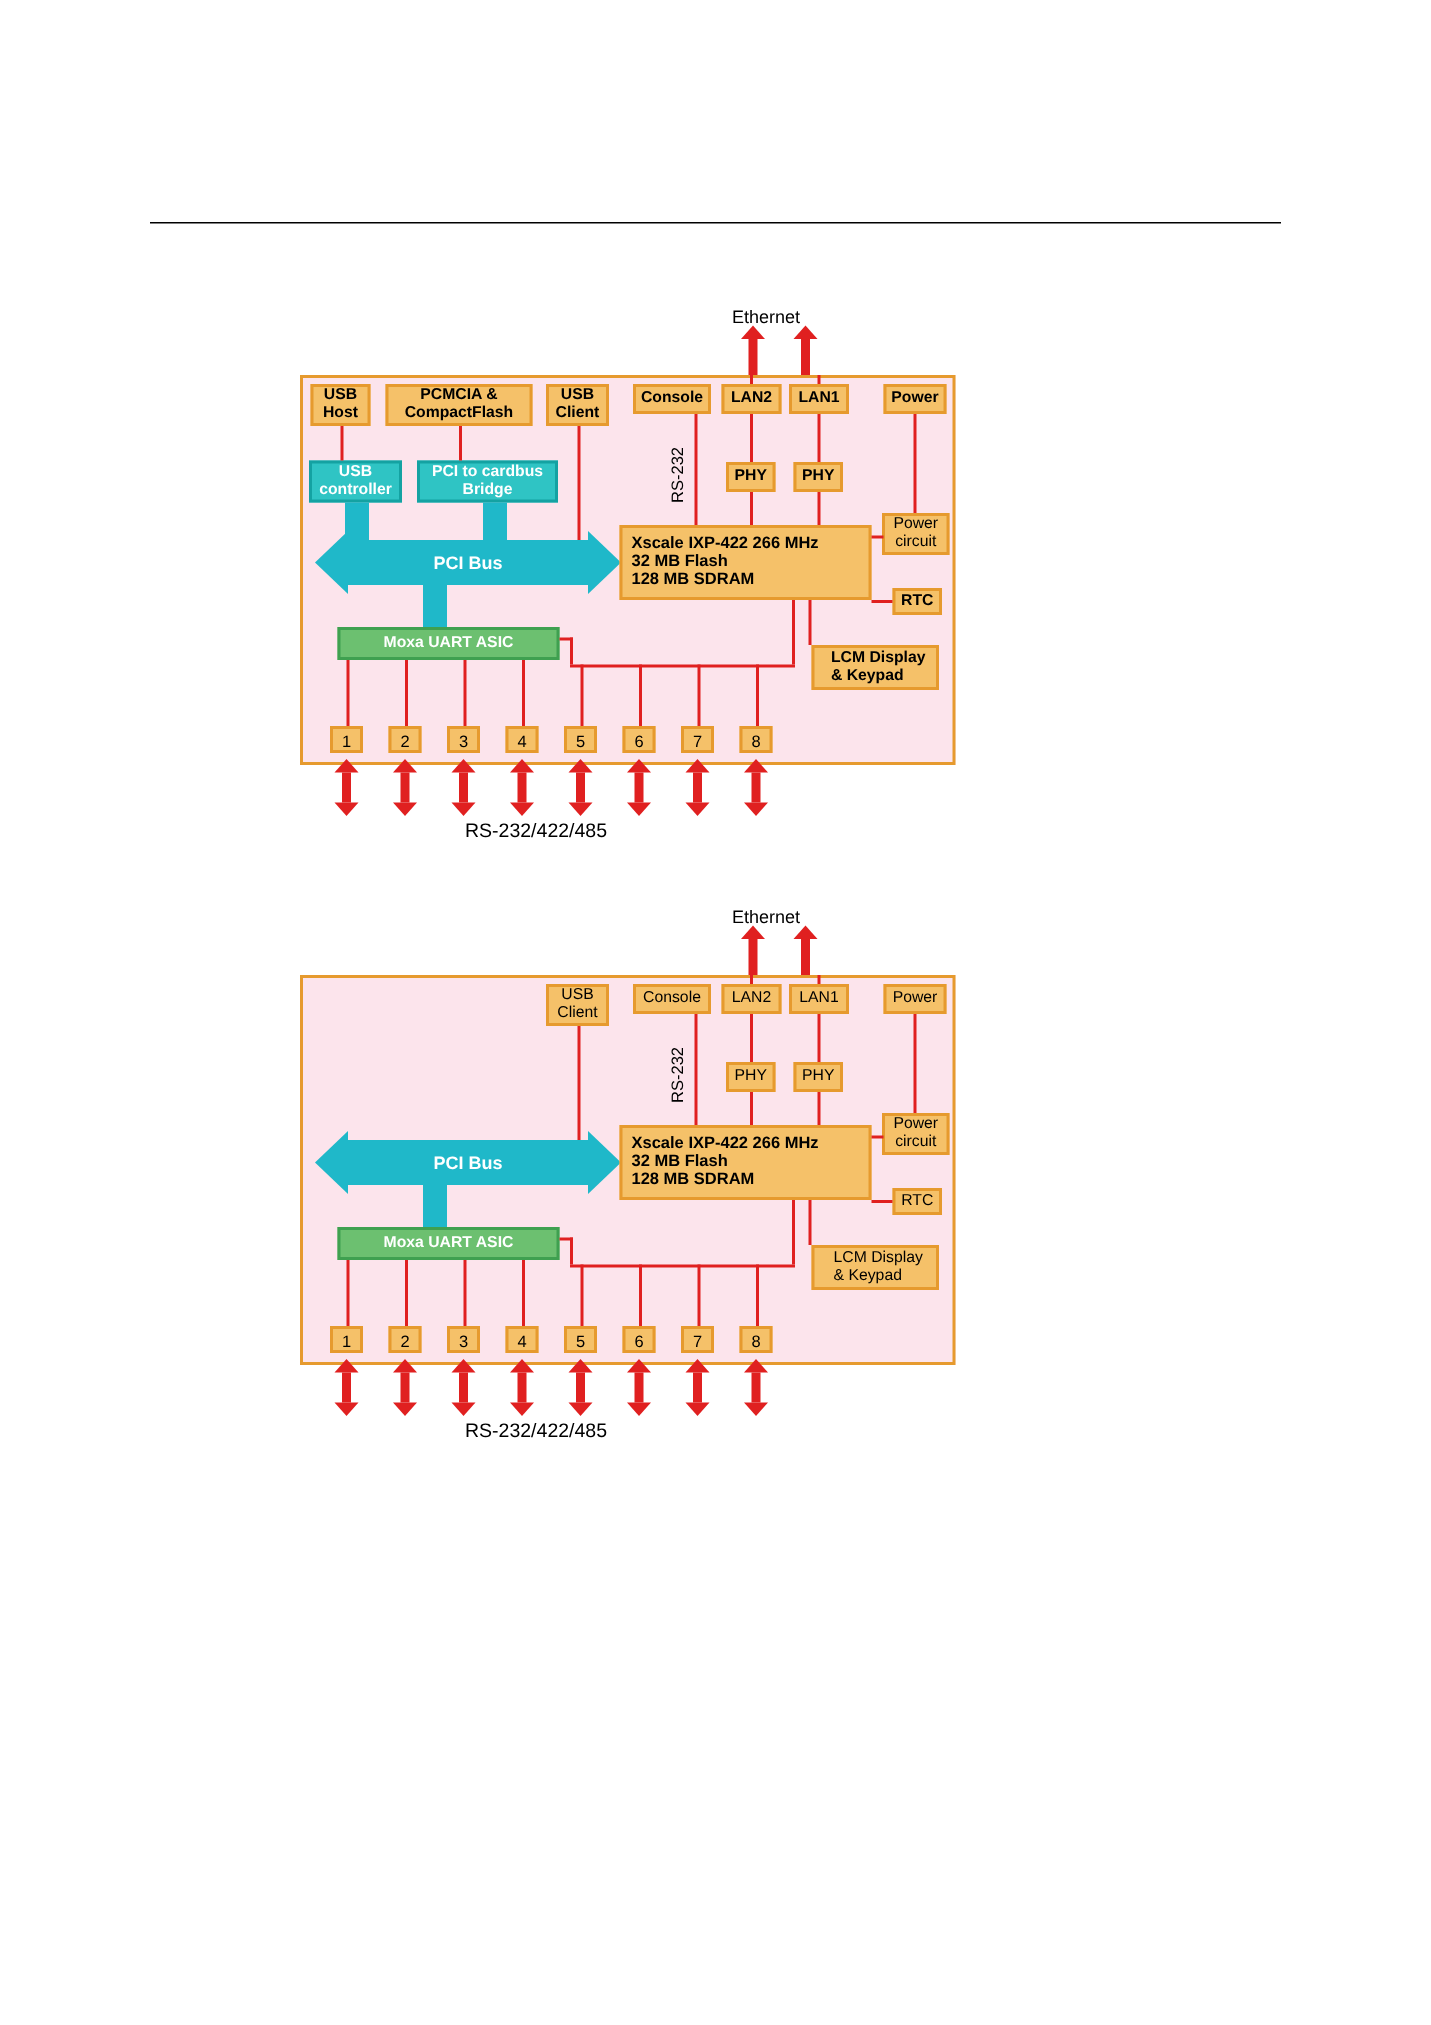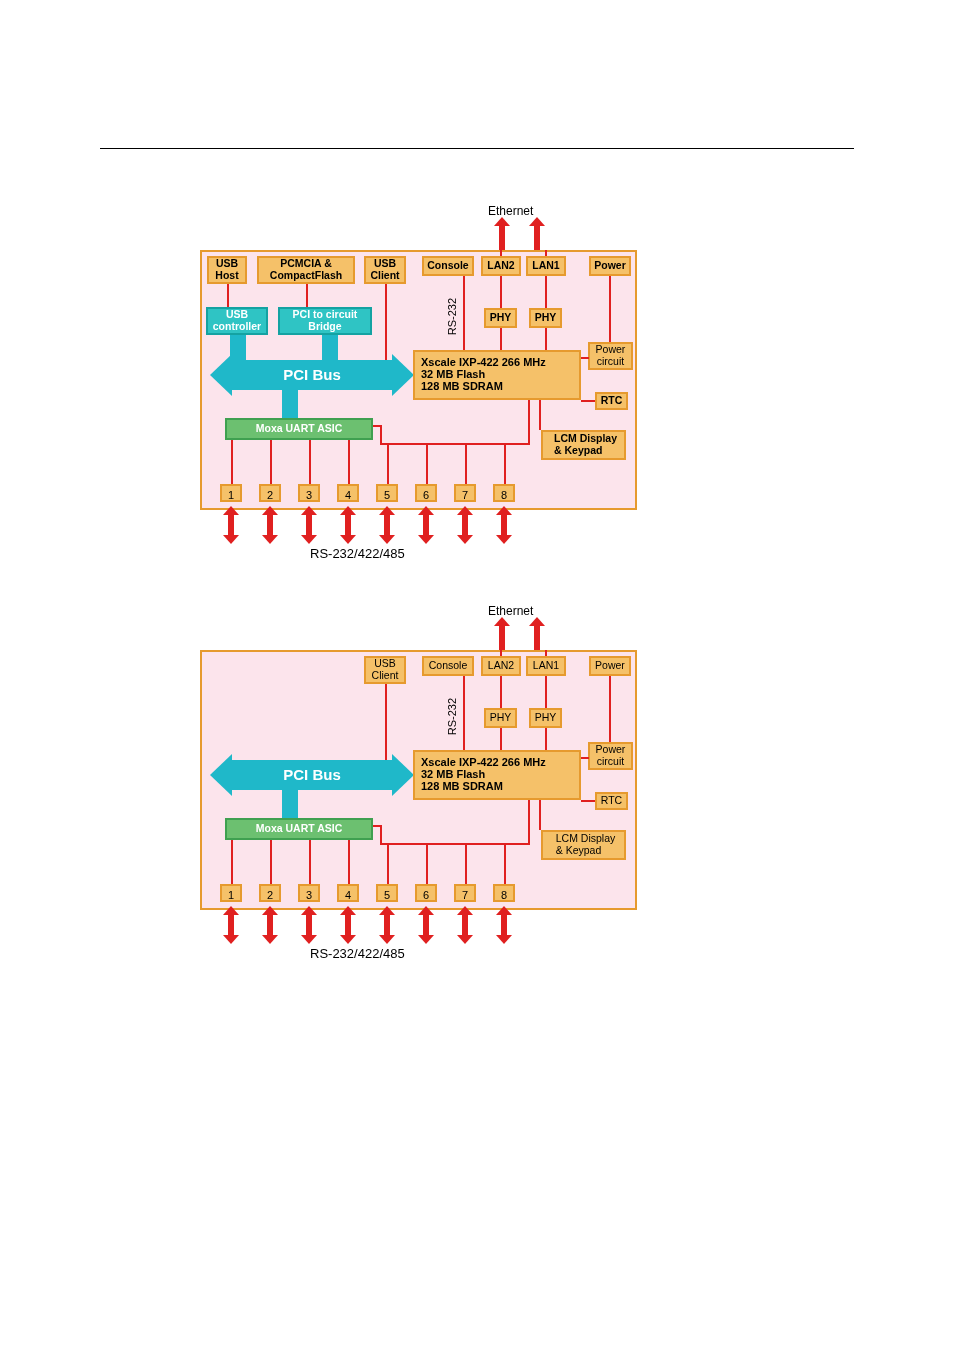--- a/index.html
+++ b/index.html
@@ -58,21 +58,21 @@
     background:#f5c169; border:2px solid #e69a2e;
     font-size:11px; text-align:center; line-height:18px;
     box-sizing:border-box;
   }
   
   .pci {
     position:absolute;
     height:30px;
     background:#1fb8c9;
     box-sizing:border-box;
-    color:#fff; font-weight:bold; font-size:15px;
+    color:#fff; font-weight:bold; font-size:12px;
     text-align:center; line-height:30px;
   }
   .pci::before, .pci::after {
     content:""; position:absolute; top:-6px; width:0; height:0;
     border-top:21px solid transparent; border-bottom:21px solid transparent;
   }
   .pci::before { left:-22px; border-right:22px solid #1fb8c9; }
   .pci::after { right:-22px; border-left:22px solid #1fb8c9; }
   .pci-stub {
     position:absolute; width:16px; background:#1fb8c9;
@@ -132,21 +132,21 @@
   <div class="box" style="left:222px;top:56px; width:52px; height:20px;font-weight:bold;">Console</div>
   <div class="box" style="left:281px;top:56px; width:40px; height:20px;font-weight:bold;">LAN2</div>
   <div class="box" style="left:326px;top:56px; width:40px; height:20px;font-weight:bold;">LAN1</div>
   <div class="box" style="left:389px;top:56px; width:42px; height:20px;font-weight:bold;">Power</div>
 
   <div class="rl rlv" style="left:300px; top:50px; height:6px;"></div>
   <div class="rl rlv" style="left:345px; top:50px; height:6px;"></div>
 
   <div class="box cyan" style="left:6px;  top:107px; width:62px; height:28px; white-space:pre;">USB
 controller</div>
-  <div class="box cyan" style="left:78px; top:107px; width:94px; height:28px; white-space:pre;">PCI to circuit
+  <div class="box cyan" style="left:78px; top:107px; width:94px; height:28px; white-space:pre;">PCI to cardbus
 Bridge</div>
 
   <div class="rl rlv" style="left:27px;  top:84px; height:23px;"></div>
   <div class="rl rlv" style="left:106px; top:84px; height:23px;"></div>
   <div class="rl rlv" style="left:185px; top:84px; height:76px;"></div>
 
   <div class="pci" style="left:32px; top:160px; width:160px;">PCI Bus</div>
 
   <div class="pci-stub" style="left:30px;  top:135px; height:25px;"></div>
   <div class="pci-stub" style="left:122px; top:135px; height:25px;"></div>

